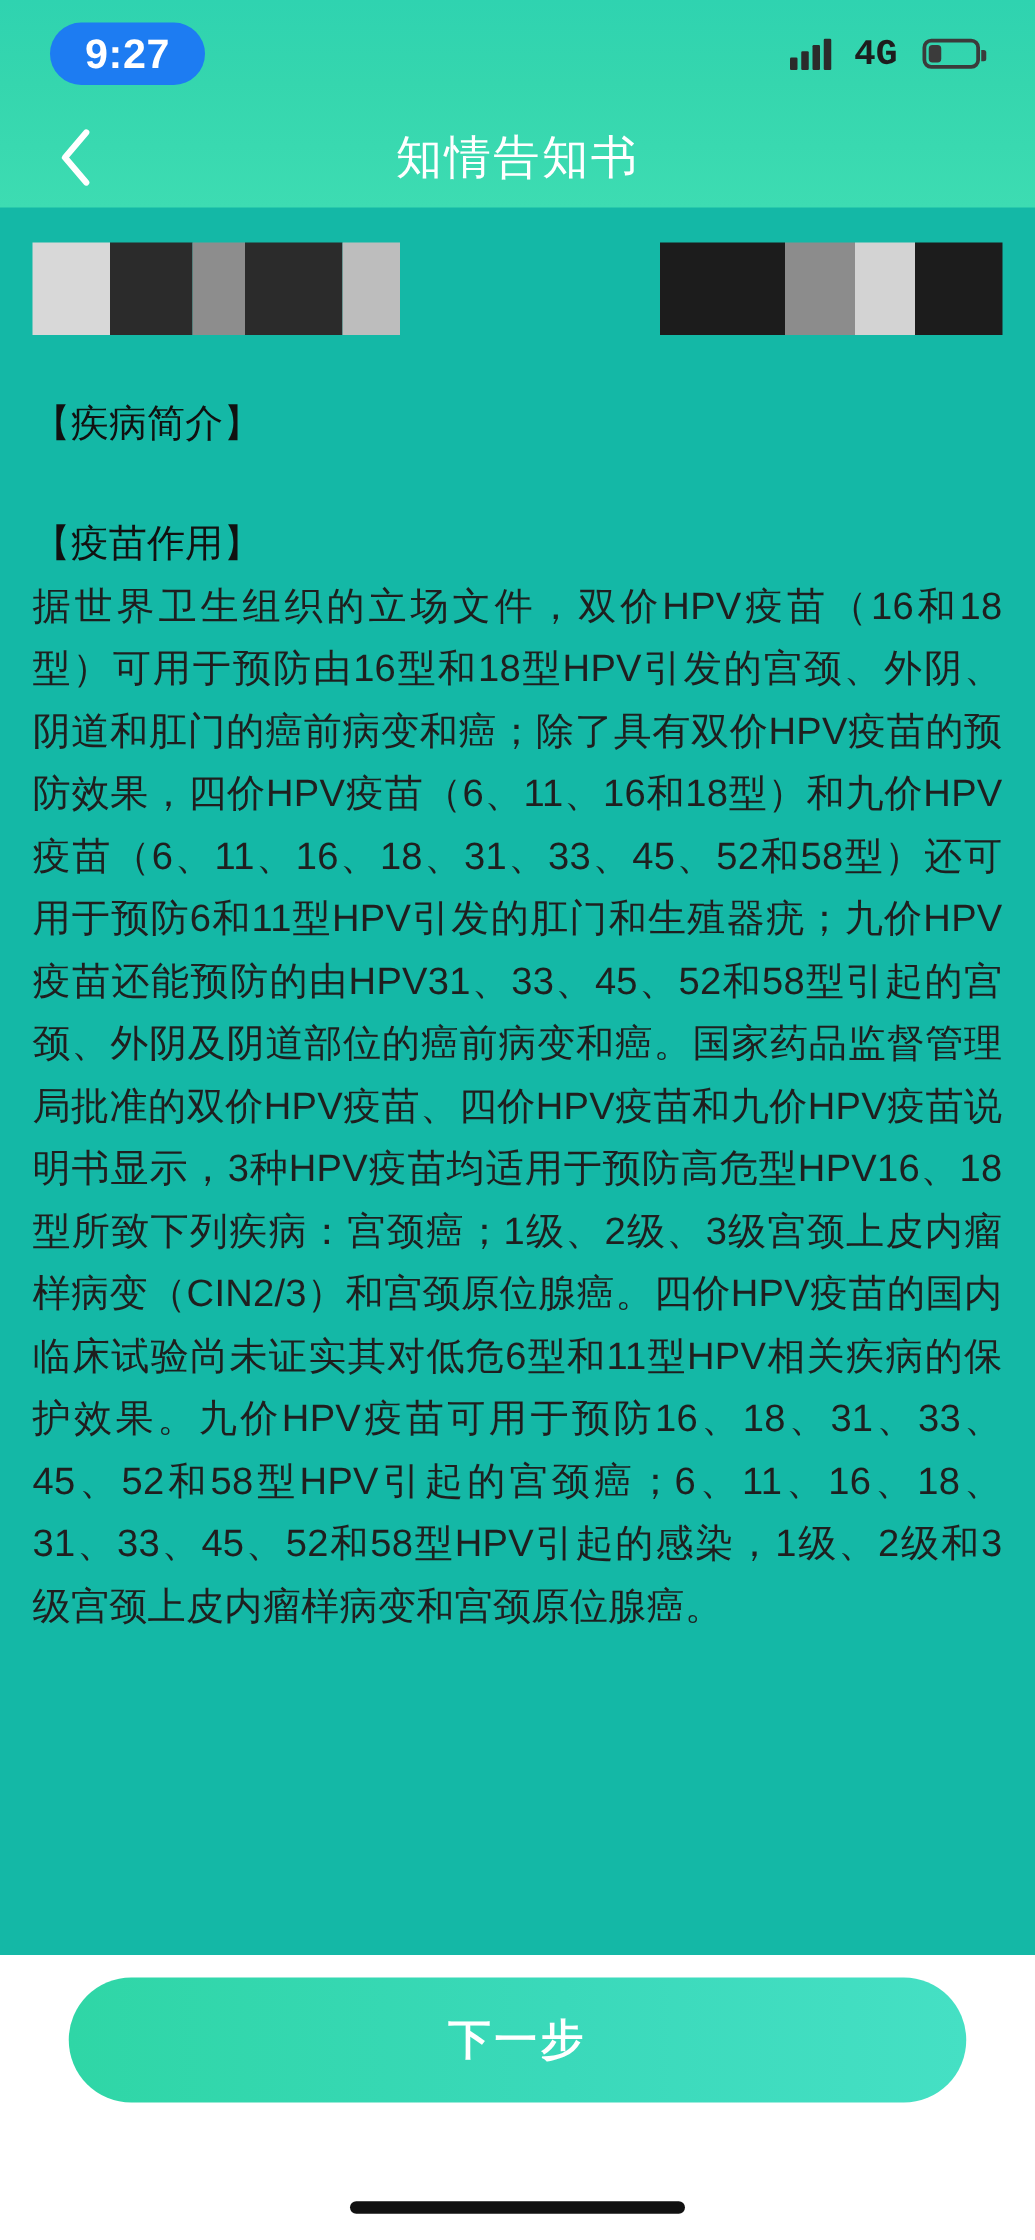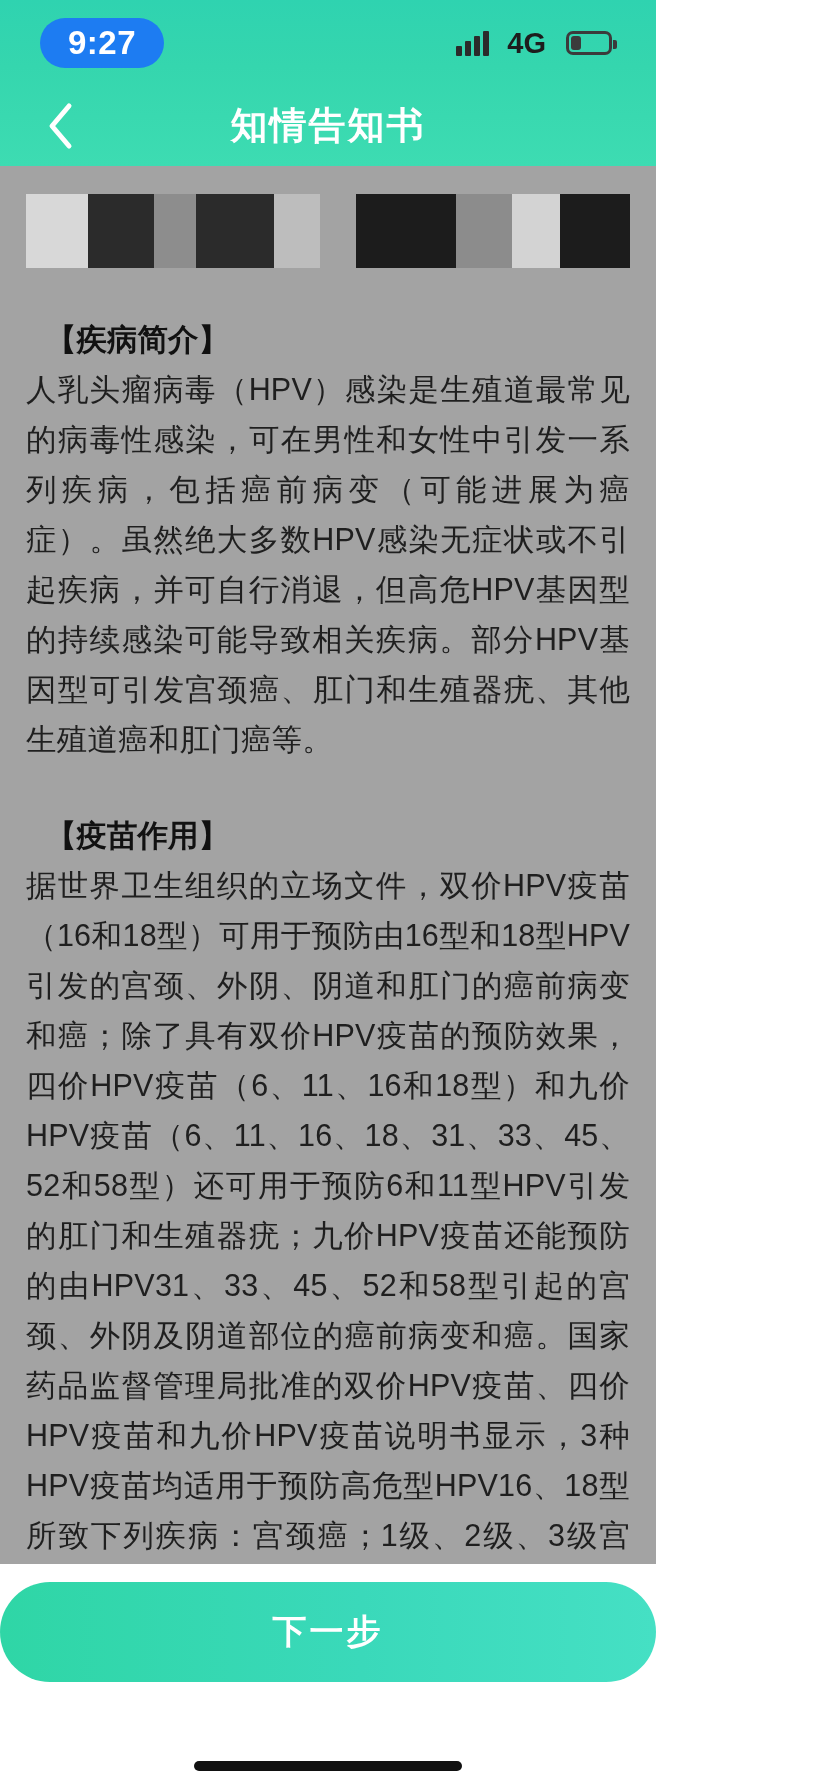--- a/index.html
+++ b/index.html
@@ -4,22 +4,22 @@
 <style>
   * { margin:0; padding:0; box-sizing:border-box; }
   html, body {
     width:828px; height:1792px;
     background:#ffffff;
     font-family:"Liberation Sans", sans-serif;
     overflow:hidden;
   }
   .phone {
     position:relative;
-    width:656px; height:1792px;
-    background:#a3a3a3;
+    width:828px; height:1792px;
+    background:#14b8a6;
     display:flex;
     flex-direction:column;
   }
 
   
   .header-area {
     background: linear-gradient(180deg, #2fd3b0 0%, #35d6ae 40%, #3ddcb2 100%);
     height: 166px;
     flex: 0 0 166px;
     position: relative;
@@ -60,20 +60,21 @@
   }
   .signal-bars i:nth-child(1){ height:10px; }
   .signal-bars i:nth-child(2){ height:15px; }
   .signal-bars i:nth-child(3){ height:20px; }
   .signal-bars i:nth-child(4){ height:25px; }
   .net-label {
     font-size:29px;
     color:#1d1d1d;
     font-weight:bold;
     margin-left:6px;
+    font-family:Liberation Mono, monospace;
   }
   .battery {
     width:46px; height:24px;
     border:3px solid #3b3b3b;
     border-radius:7px;
     position:relative;
     margin-left:8px;
     display:flex;
     align-items:center;
     padding:2px;
@@ -105,21 +106,21 @@
     display:flex; align-items:center; justify-content:center;
     cursor:pointer;
   }
   .back-btn svg { display:block; }
   .nav-title {
     position:absolute;
     left:0; right:0;
     text-align:center;
     color:#ffffff;
     font-size:37px;
-    font-weight:bold;
+    font-weight:normal;
     letter-spacing:2px;
     pointer-events:none;
   }
 
   
   .content {
     flex:1 1 auto;
     overflow:hidden;
     position:relative;
     padding: 0 26px;
@@ -158,24 +159,23 @@
     font-size:30.5px;
     line-height:50px;
     color:#1f1f1f;
     text-align:justify;
     letter-spacing:0.2px;
   }
   p.indent { text-indent:2em; }
   .section-head {
     font-size:30.5px;
     line-height:50px;
-    font-weight:bold;
+    font-weight:normal;
     color:#111111;
     margin-top:24px;
-    margin-left:20px;
   }
   .gap-md { height:22px; }
 
   
   .footer {
     flex:0 0 176px;
     background:#ffffff;
     display:flex;
     align-items:flex-start;
     justify-content:center;
@@ -258,21 +258,20 @@
         <span class="a"></span>
           <span class="b"></span>
           <span class="c"></span>
           <span class="d"></span>
       </div>
     </div>
 
 
     <div class="gap-md"></div>
     <div class="section-head">【疾病简介】</div>
-    <p class="body">人乳头瘤病毒（HPV）感染是生殖道最常见的病毒性感染，可在男性和女性中引发一系列疾病，包括癌前病变（可能进展为癌症）。虽然绝大多数HPV感染无症状或不引起疾病，并可自行消退，但高危HPV基因型的持续感染可能导致相关疾病。部分HPV基因型可引发宫颈癌、肛门和生殖器疣、其他生殖道癌和肛门癌等。</p>
 
     <div class="gap-md"></div>
     <div class="section-head">【疫苗作用】</div>
     <p class="body">据世界卫生组织的立场文件，双价HPV疫苗（16和18型）可用于预防由16型和18型HPV引发的宫颈、外阴、阴道和肛门的癌前病变和癌；除了具有双价HPV疫苗的预防效果，四价HPV疫苗（6、11、16和18型）和九价HPV疫苗（6、11、16、18、31、33、45、52和58型）还可用于预防6和11型HPV引发的肛门和生殖器疣；九价HPV疫苗还能预防的由HPV31、33、45、52和58型引起的宫颈、外阴及阴道部位的癌前病变和癌。国家药品监督管理局批准的双价HPV疫苗、四价HPV疫苗和九价HPV疫苗说明书显示，3种HPV疫苗均适用于预防高危型HPV16、18型所致下列疾病：宫颈癌；1级、2级、3级宫颈上皮内瘤样病变（CIN2/3）和宫颈原位腺癌。四价HPV疫苗的国内临床试验尚未证实其对低危6型和11型HPV相关疾病的保护效果。九价HPV疫苗可用于预防16、18、31、33、45、52和58型HPV引起的宫颈癌；6、11、16、18、31、33、45、52和58型HPV引起的感染，1级、2级和3级宫颈上皮内瘤样病变和宫颈原位腺癌。</p>
 
   </div>
 
   <div class="footer">
     <button class="next-btn">下一步</button>
   </div>

